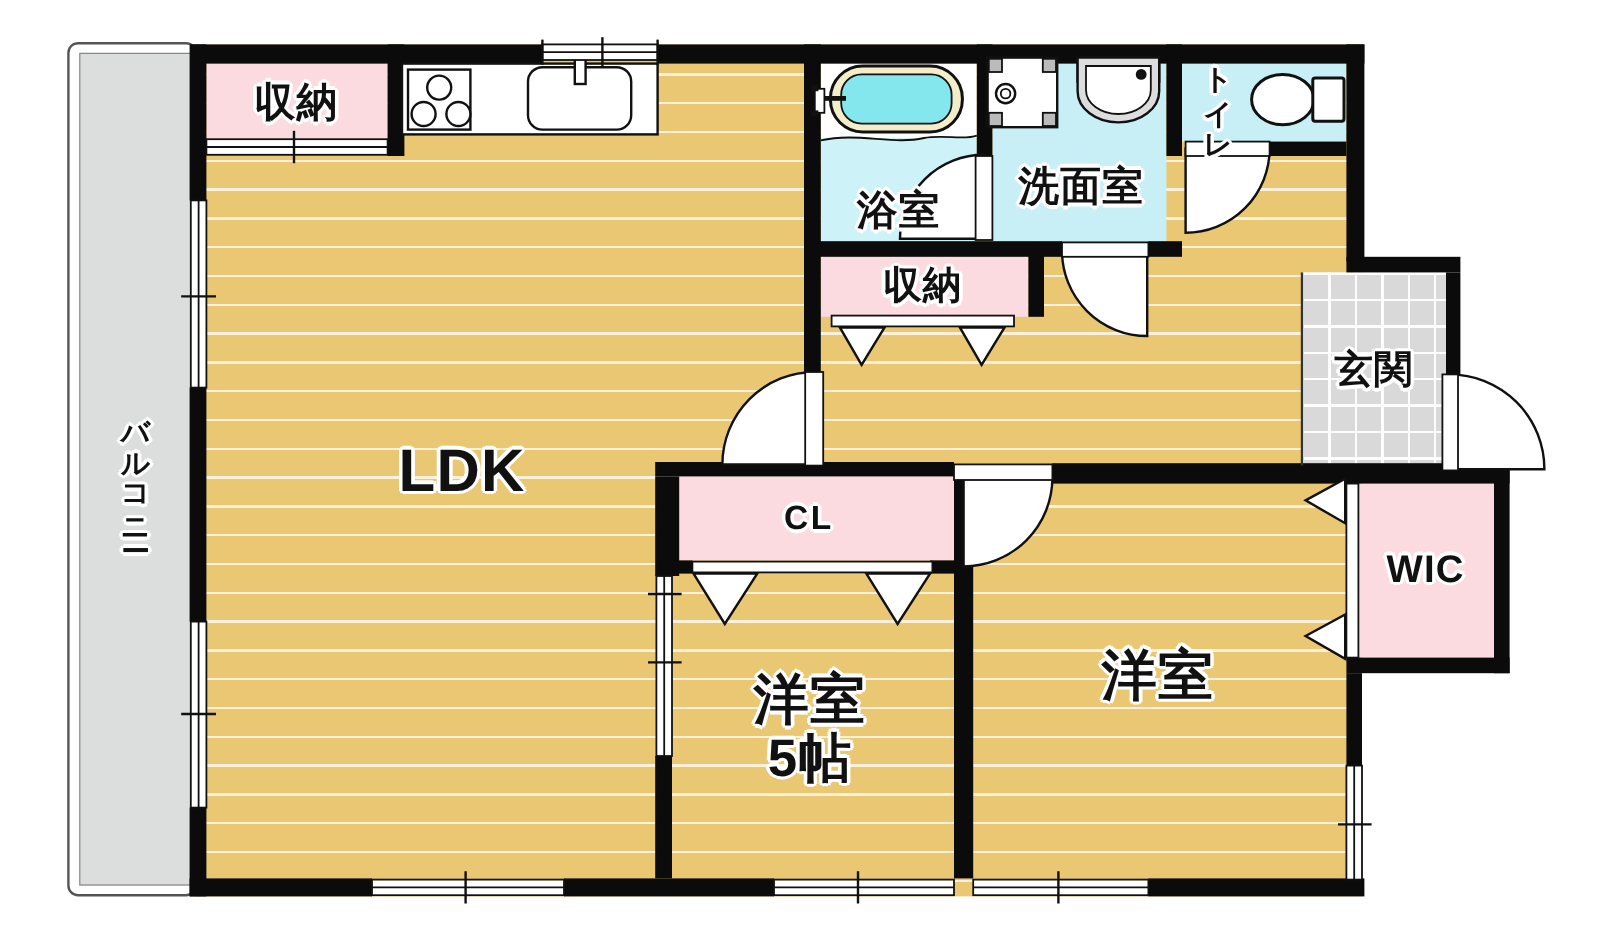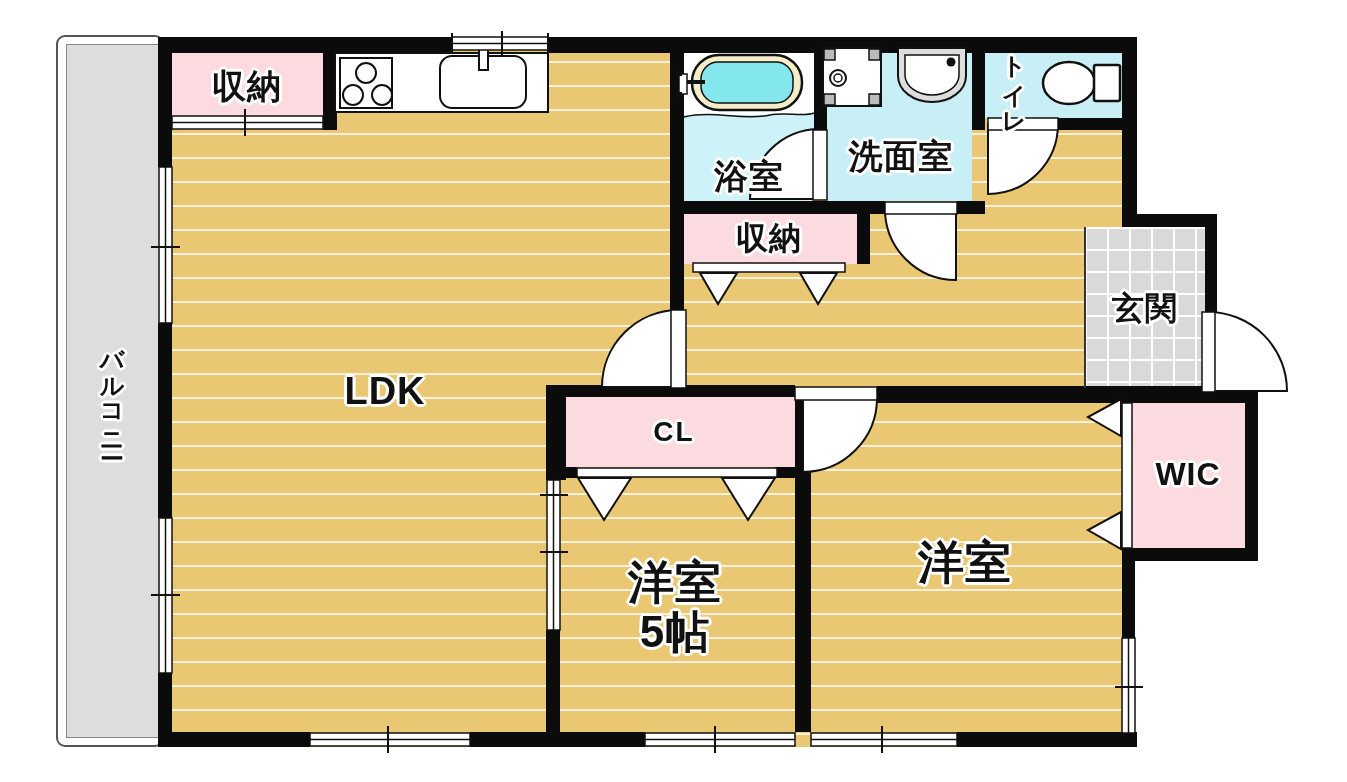--- a/index.html
+++ b/index.html
@@ -19,21 +19,21 @@
   .wall{position:absolute;background:#0b0b0b;}
   
   #balcony-outline{border:2px solid #555;border-radius:9px;background:#fff;}
   #balcony-floor{background:#dcdddd;border:1px solid #888;}
   
   .lbl{position:absolute;transform:translate(-50%,-50%);color:#111;font-weight:700;
        text-align:center;line-height:1.08;letter-spacing:1px;white-space:nowrap;
        text-shadow:-2px -2px 0 #fff,2px -2px 0 #fff,-2px 2px 0 #fff,2px 2px 0 #fff,
                    -3px 0 0 #fff,3px 0 0 #fff,0 -3px 0 #fff,0 3px 0 #fff;}
   .vert{writing-mode:vertical-rl;text-orientation:upright;transform:translate(-50%,-50%);}
-  .f50{font-size:38px;} .f44{font-size:44px;} .f46{font-size:46px;}
+  .f50{font-size:50px;} .f44{font-size:44px;} .f46{font-size:46px;}
   .f34{font-size:34px;} .f32{font-size:32px;} .f38{font-size:28px;} .f24{font-size:24px;}
   svg{position:absolute;left:0;top:0;pointer-events:none;}
 </style>
 </head>
 <body>
 
 <div id="plan">
 
   <div id="balcony-outline" class="abs" style="left:56px;top:35px;width:104px;height:708px;"></div>
   <div id="balcony-floor" class="abs" style="left:66px;top:44px;width:96px;height:692px;"></div>

